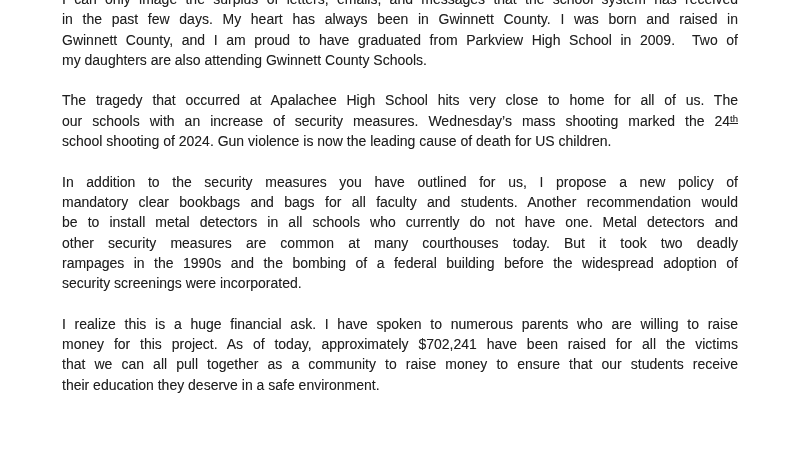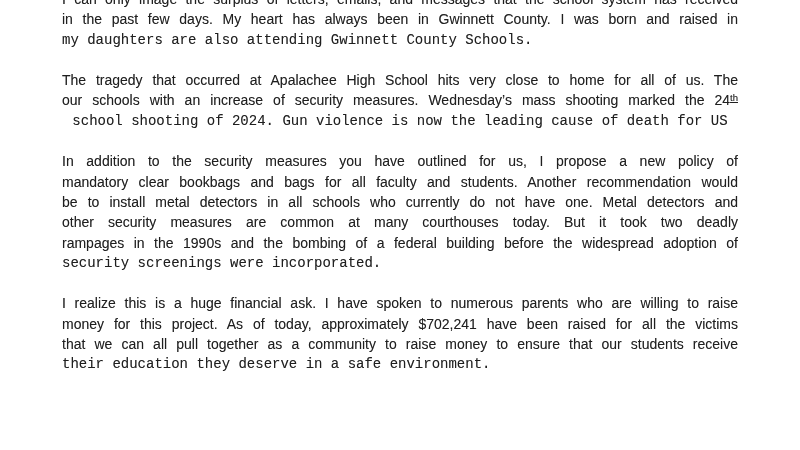--- a/index.html
+++ b/index.html
@@ -33,37 +33,37 @@
   }
   .line {
     height: 20.3px;
     overflow: hidden;
     text-align: justify;
     text-align-last: justify;
   }
   .line.last {
     text-align: center;
     text-align-last: left;
-    font-family: Liberation Mono, monospace;
   }
   .line sup {
     font-size: 9.5px;
     line-height: 0;
     vertical-align: 4px;
     text-decoration: underline;
   }
 </style>
 </head>
 <body>
 
 <div class="page">
   <div class="letter">
       <div class="paragraph">
         <div class="line">I can only image the surplus of letters, emails, and messages that the school system has received</div>
         <div class="line">in the past few days. My heart has always been in Gwinnett County. I was born and raised in</div>
+        <div class="line">Gwinnett County, and I am proud to have graduated from Parkview High School in 2009.&nbsp; Two of</div>
         <div class="line last">my daughters are also attending Gwinnett County Schools.</div>
       </div>
       <div class="paragraph">
         <div class="line">The tragedy that occurred at Apalachee High School hits very close to home for all of us. The</div>
         <div class="line">our schools with an increase of security measures. Wednesday’s mass shooting marked the 24<sup>th</sup></div>
         <div class="line last">school shooting of 2024. Gun violence is now the leading cause of death for US children.</div>
       </div>
       <div class="paragraph">
         <div class="line">In addition to the security measures you have outlined for us, I propose a new policy of</div>
         <div class="line">mandatory clear bookbags and bags for all faculty and students. Another recommendation would</div>

